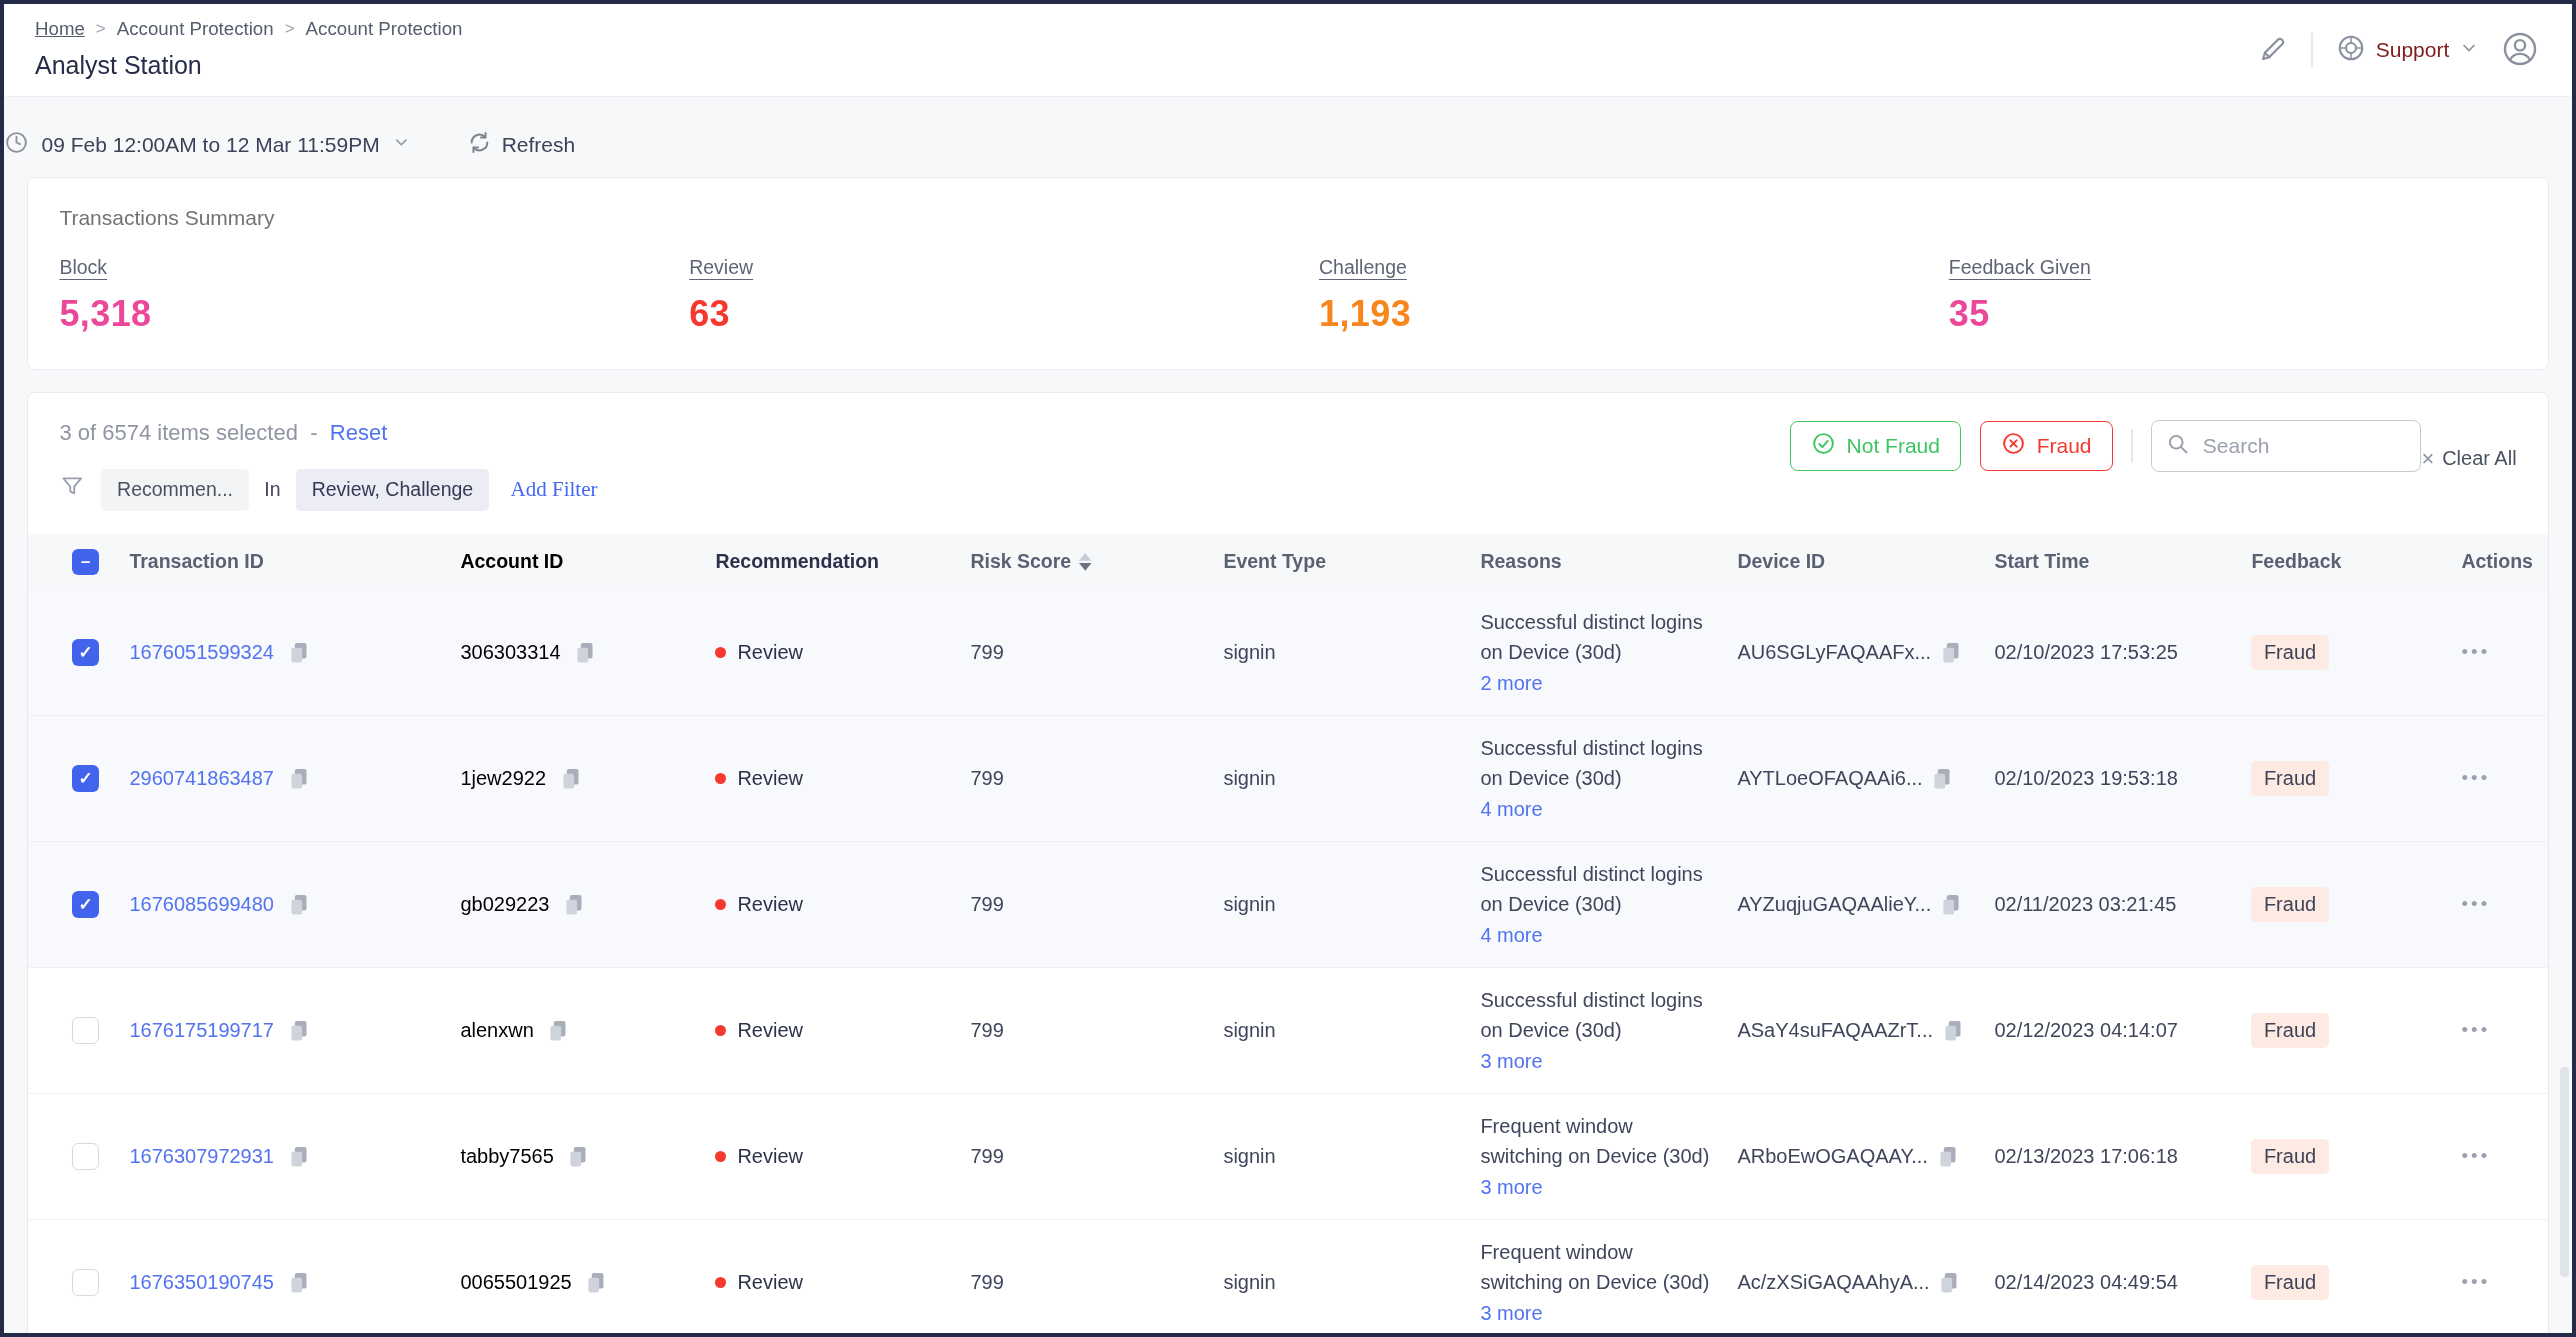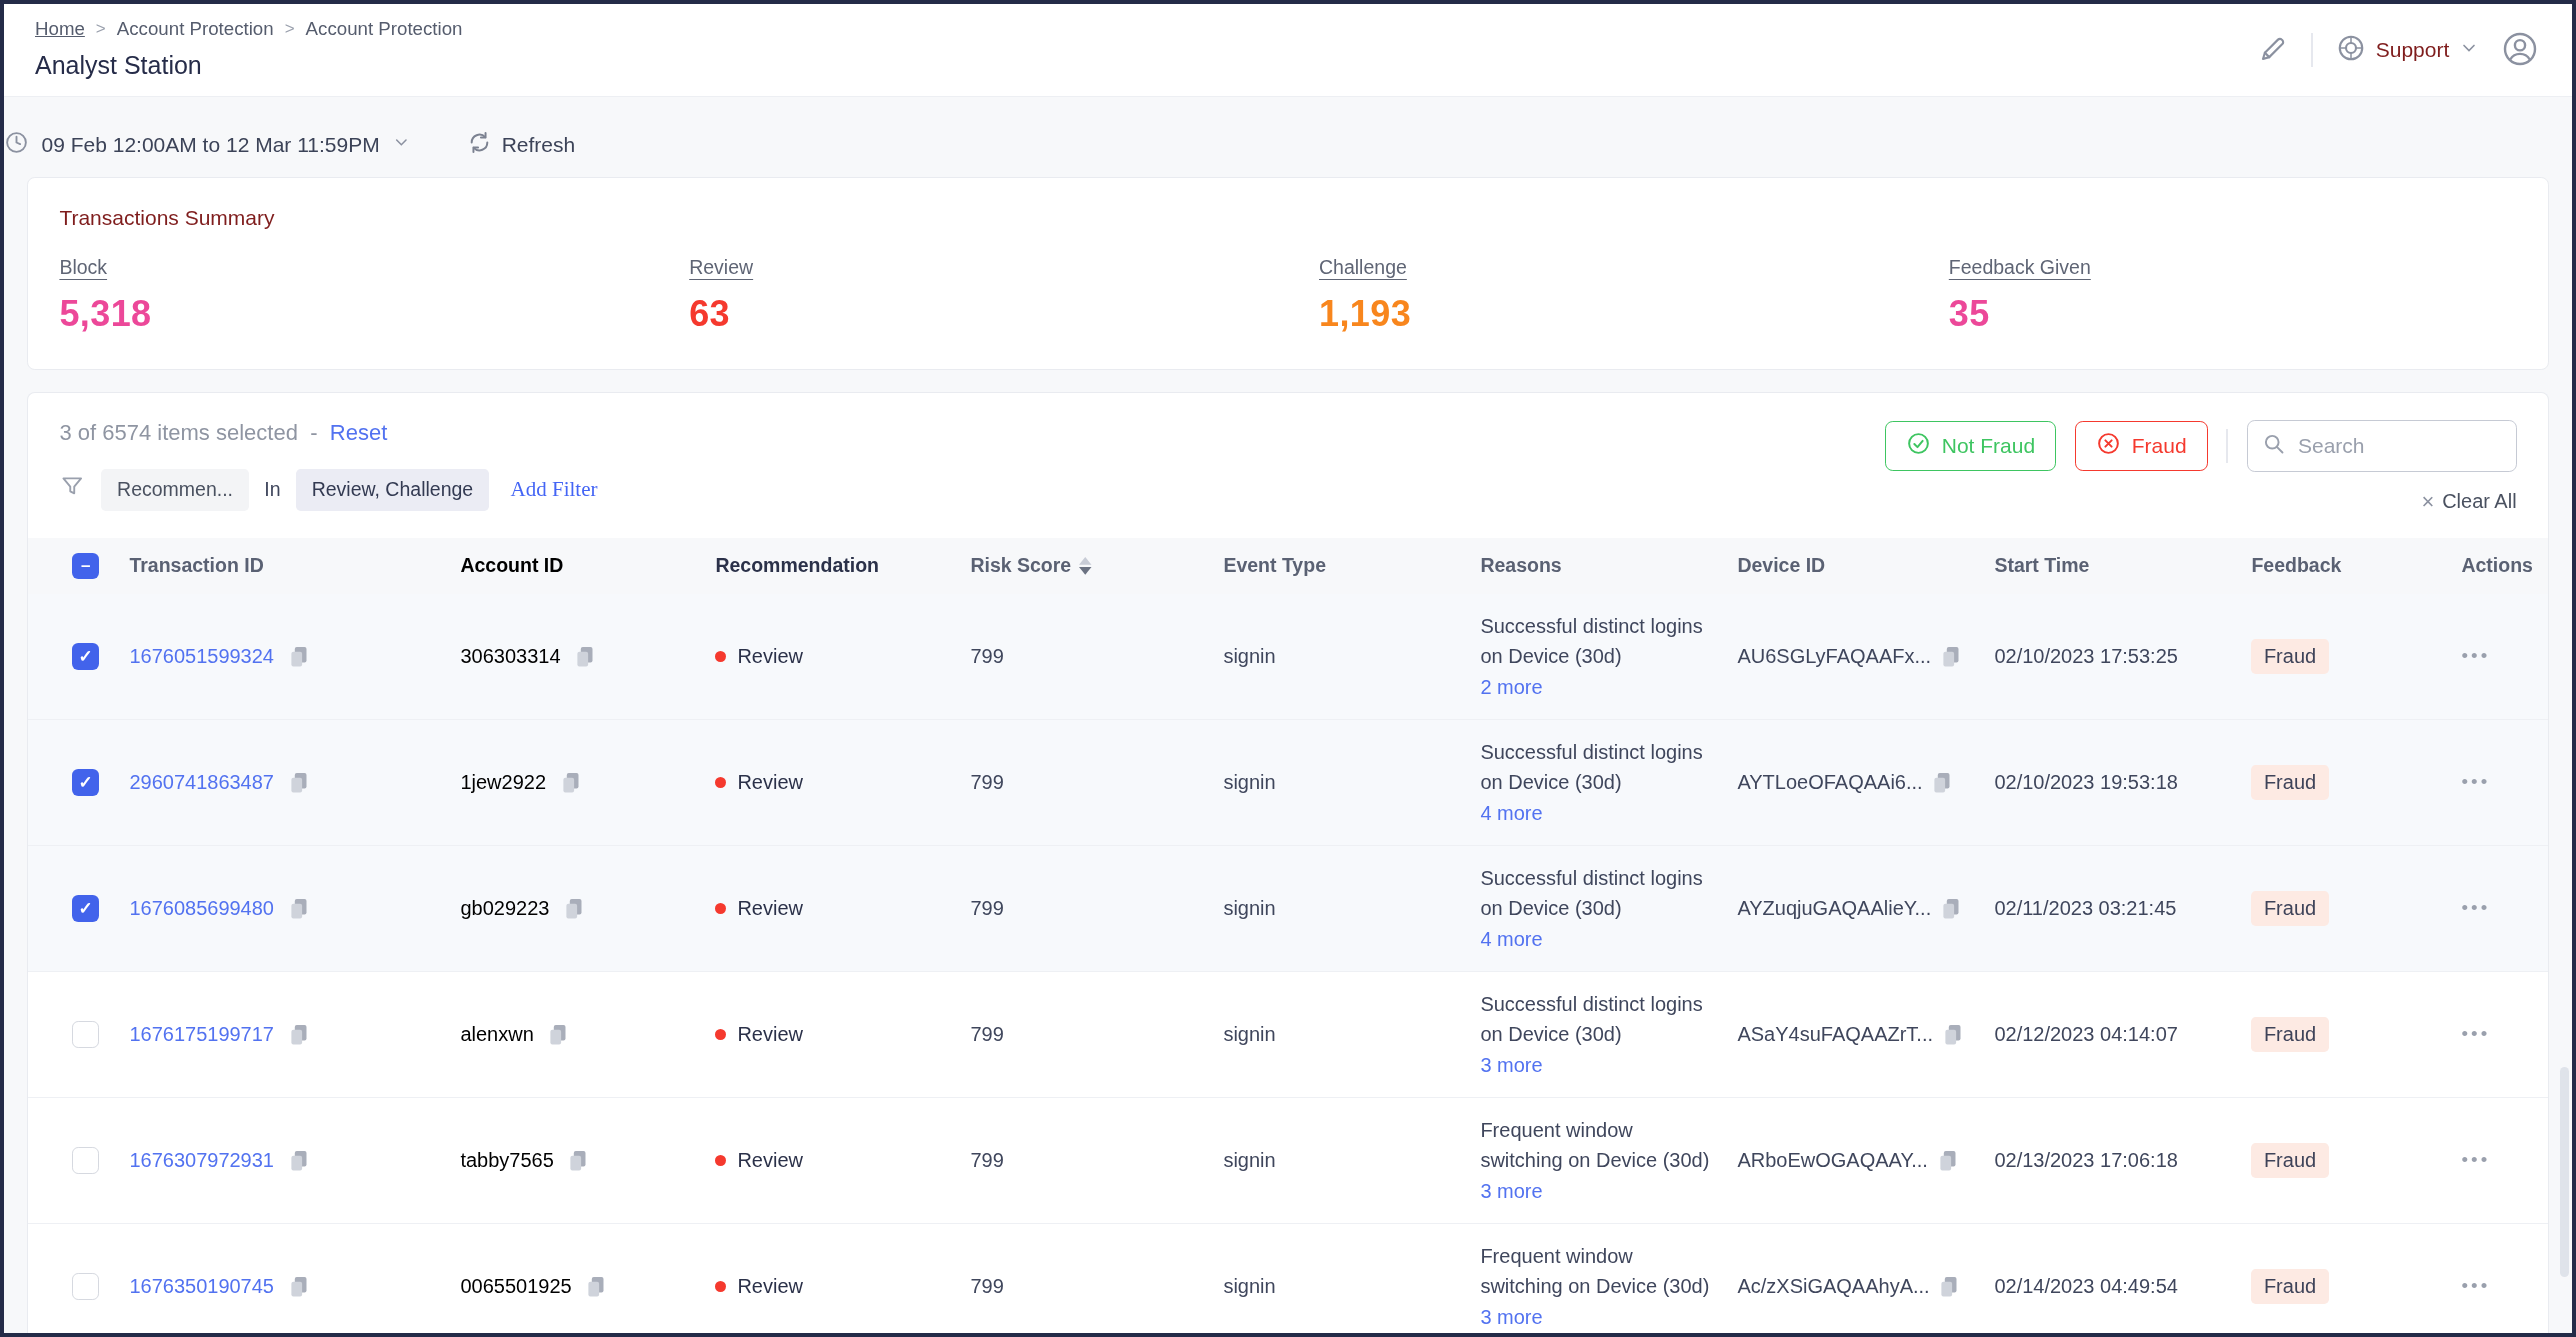--- a/index.html
+++ b/index.html
@@ -17,38 +17,38 @@
   .support-wrap{display:flex;align-items:center;gap:9.3px;color:#7f1d1d;font-size:21px;}
   .icon-svg{display:inline-block;vertical-align:middle;}
 
   
   .daterow{display:flex;justify-content:flex-start;align-items:center;gap:12.5px;margin:33px 48px 0 0;color:#3c4358;font-size:21px;}
   .refresh-wrap{display:flex;align-items:center;gap:9.3px;margin-left:44px;cursor:pointer;}
 
   
   .card{background:#fff;border:0.8px solid #e9ebf0;border-radius:7.8px;margin:17px 23.4px 0 23.4px;}
   .summary-card{padding:28px 0 34px 0;}
-  .summary-title{font-size:21px;color:#7f1d1d;padding-left:31px;}
+  .summary-title{font-size:21px;color:#737373;padding-left:31px;}
   .metrics{display:grid;grid-template-columns:repeat(4,1fr);margin-top:26.5px;}
   .metric{padding-left:31px;}
   .metric-label{font-size:19.5px;color:#5f6575;text-decoration:underline;text-underline-offset:4.7px;}
   .metric-value{margin-top:14px;font-size:36px;font-weight:700;letter-spacing:0.4px;}
   .mv-navy{color:#ec4899;} .mv-red{color:#f5392e;} .mv-orange{color:#f8861d;}
 
   
   .table-card{margin-top:22px;border-radius:7.8px 7.8px 0 0;border-bottom:none;padding:0;overflow:hidden;}
   .card-head{padding:26.5px 31px 0 31px;display:flex;justify-content:space-between;align-items:flex-start;}
   .sel-row{font-size:22px;color:#8f95a2;}
   .sel-dash{margin:0 6.2px;color:#8f95a2;}
   .link{color:#5272f0;cursor:pointer;text-decoration:none;}
   .filter-row{display:flex;align-items:center;gap:15.6px;margin-top:23.4px;font-size:19.5px;color:#3f465c;}
   .chip{background:#f3f4f6;border-radius:4.7px;padding:9.3px 15.6px;color:#4a5160;}
   .chip.value{background:#ebecf4;color:#333a52;}
   .add-filter{font-size:21px;color:#4465f5;margin-left:6.2px;cursor:pointer;font-family:Liberation Serif, serif;}
-  .head-right{display:flex;flex-direction:column;align-items:flex-end;}
+  .head-right{display:flex;flex-direction:row;align-items:flex-end;}
   .btn-row{display:flex;align-items:center;gap:18.7px;}
   .btn{display:flex;align-items:center;gap:11px;border-radius:7.8px;padding:0 20px;height:50px;font-size:21px;background:#fff;cursor:pointer;}
   .btn-green{border:1.6px solid #3ec561;color:#3ec561;}
   .btn-red{border:1.6px solid #f5392e;color:#f5392e;}
   .search-box{display:flex;align-items:center;gap:11px;border:1.6px solid #c6cad4;border-radius:7.8px;height:50px;width:240px;padding:0 14px;background:#fff;}
   .search-box input{border:none;outline:none;font-size:21px;color:#3f465c;width:171px;font-family:"Liberation Sans",sans-serif;background:transparent;}
   .search-box input::placeholder{color:#9aa0ad;}
   .clear-row{display:flex;align-items:center;gap:7.8px;margin-top:17px;font-size:20px;color:#4a5160;cursor:pointer;}
   .clear-x{color:#8b91a0;font-size:22px;}
 

